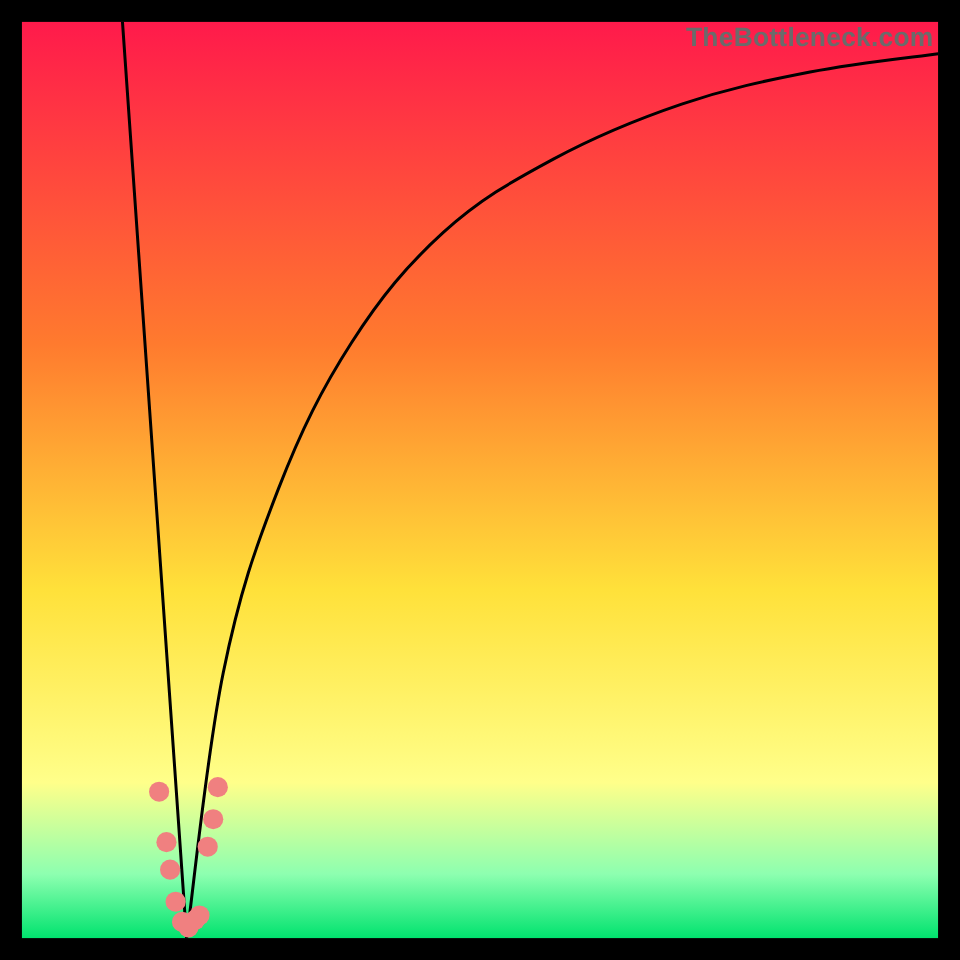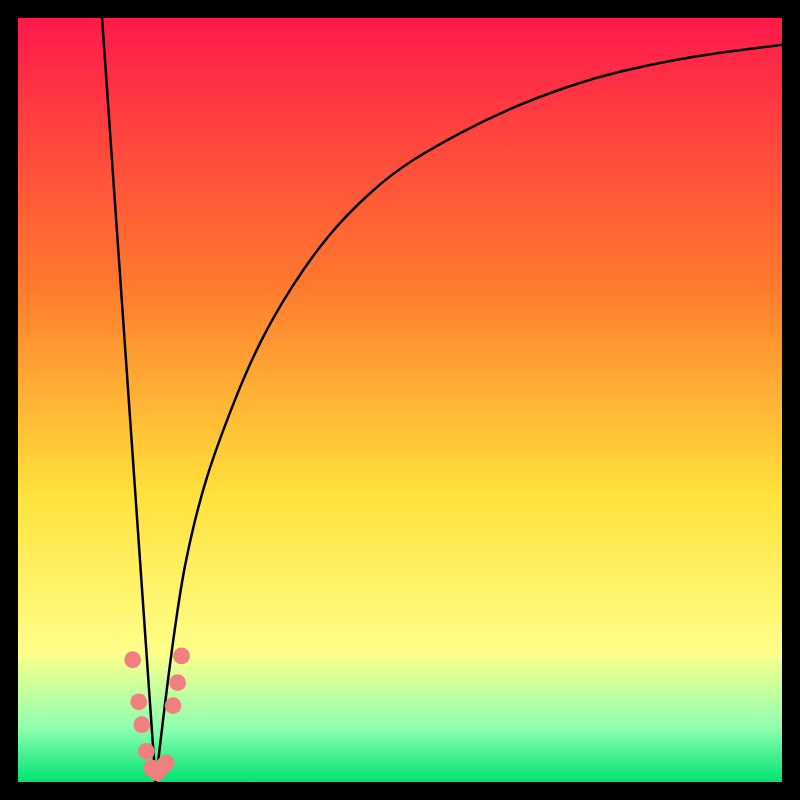--- a/index.html
+++ b/index.html
@@ -65,14 +65,15 @@
           <circle cx="128.352" cy="733.44" r="8.404000000000002" fill="#f08080"></circle>
           <circle cx="133.7" cy="750.248" r="8.404000000000002" fill="#f08080"></circle>
           <circle cx="139.048" cy="754.832" r="8.404000000000002" fill="#f08080"></circle>
           <circle cx="144.396" cy="748.72" r="8.404000000000002" fill="#f08080"></circle>
           <circle cx="148.21599999999998" cy="744.9" r="8.404000000000002" fill="#f08080"></circle>
           <circle cx="155.092" cy="687.6" r="8.404000000000002" fill="#f08080"></circle>
           <circle cx="159.676" cy="664.68" r="8.404000000000002" fill="#f08080"></circle>
           <circle cx="163.496" cy="637.94" r="8.404000000000002" fill="#f08080"></circle>
         </g>
     </svg>
+    <div class="watermark">TheBottleneck.com</div>
   </div>
 </div>
 
 </body></html>

